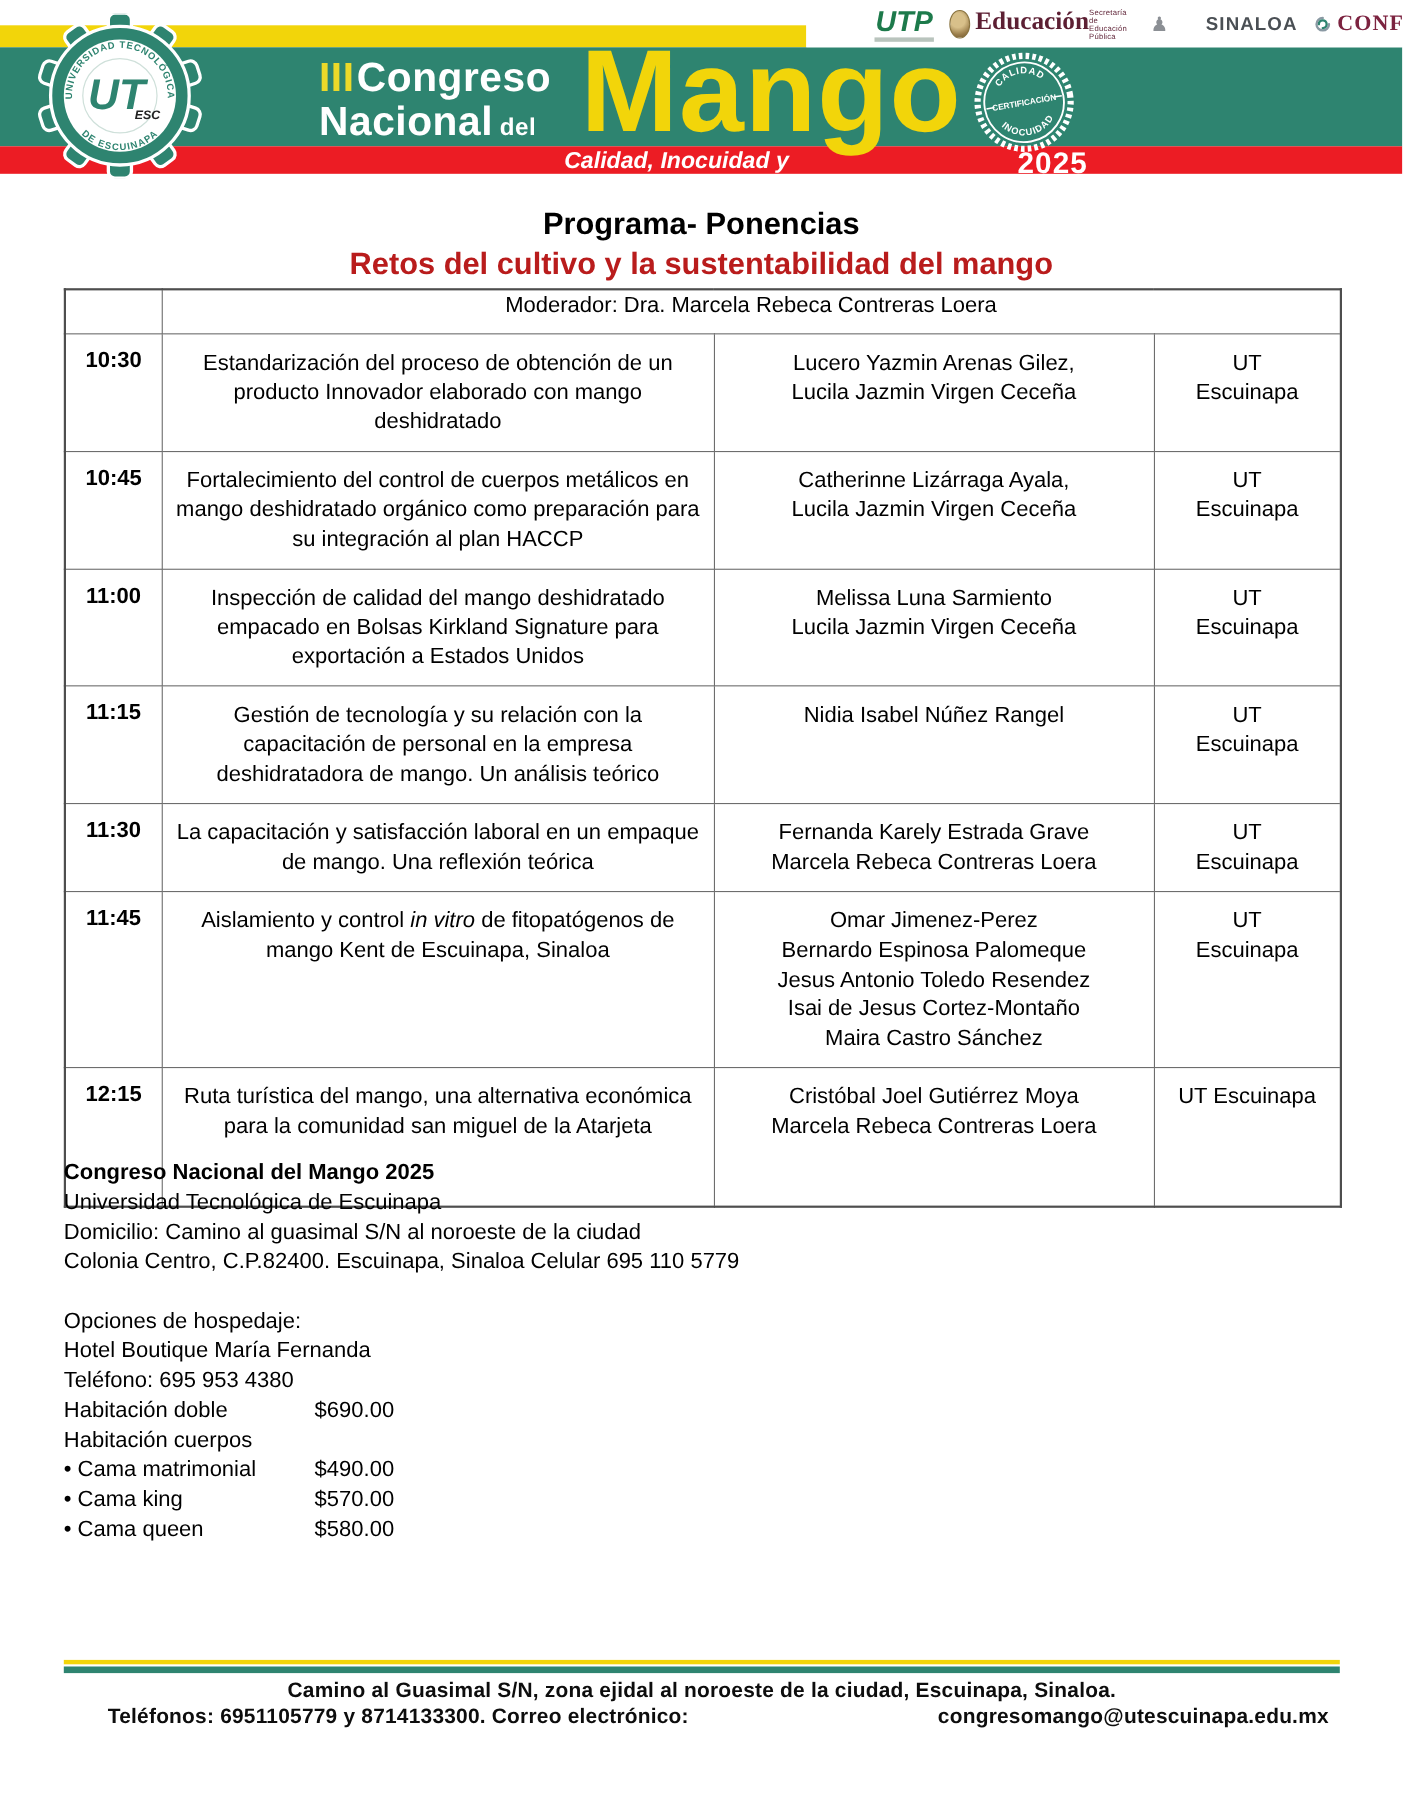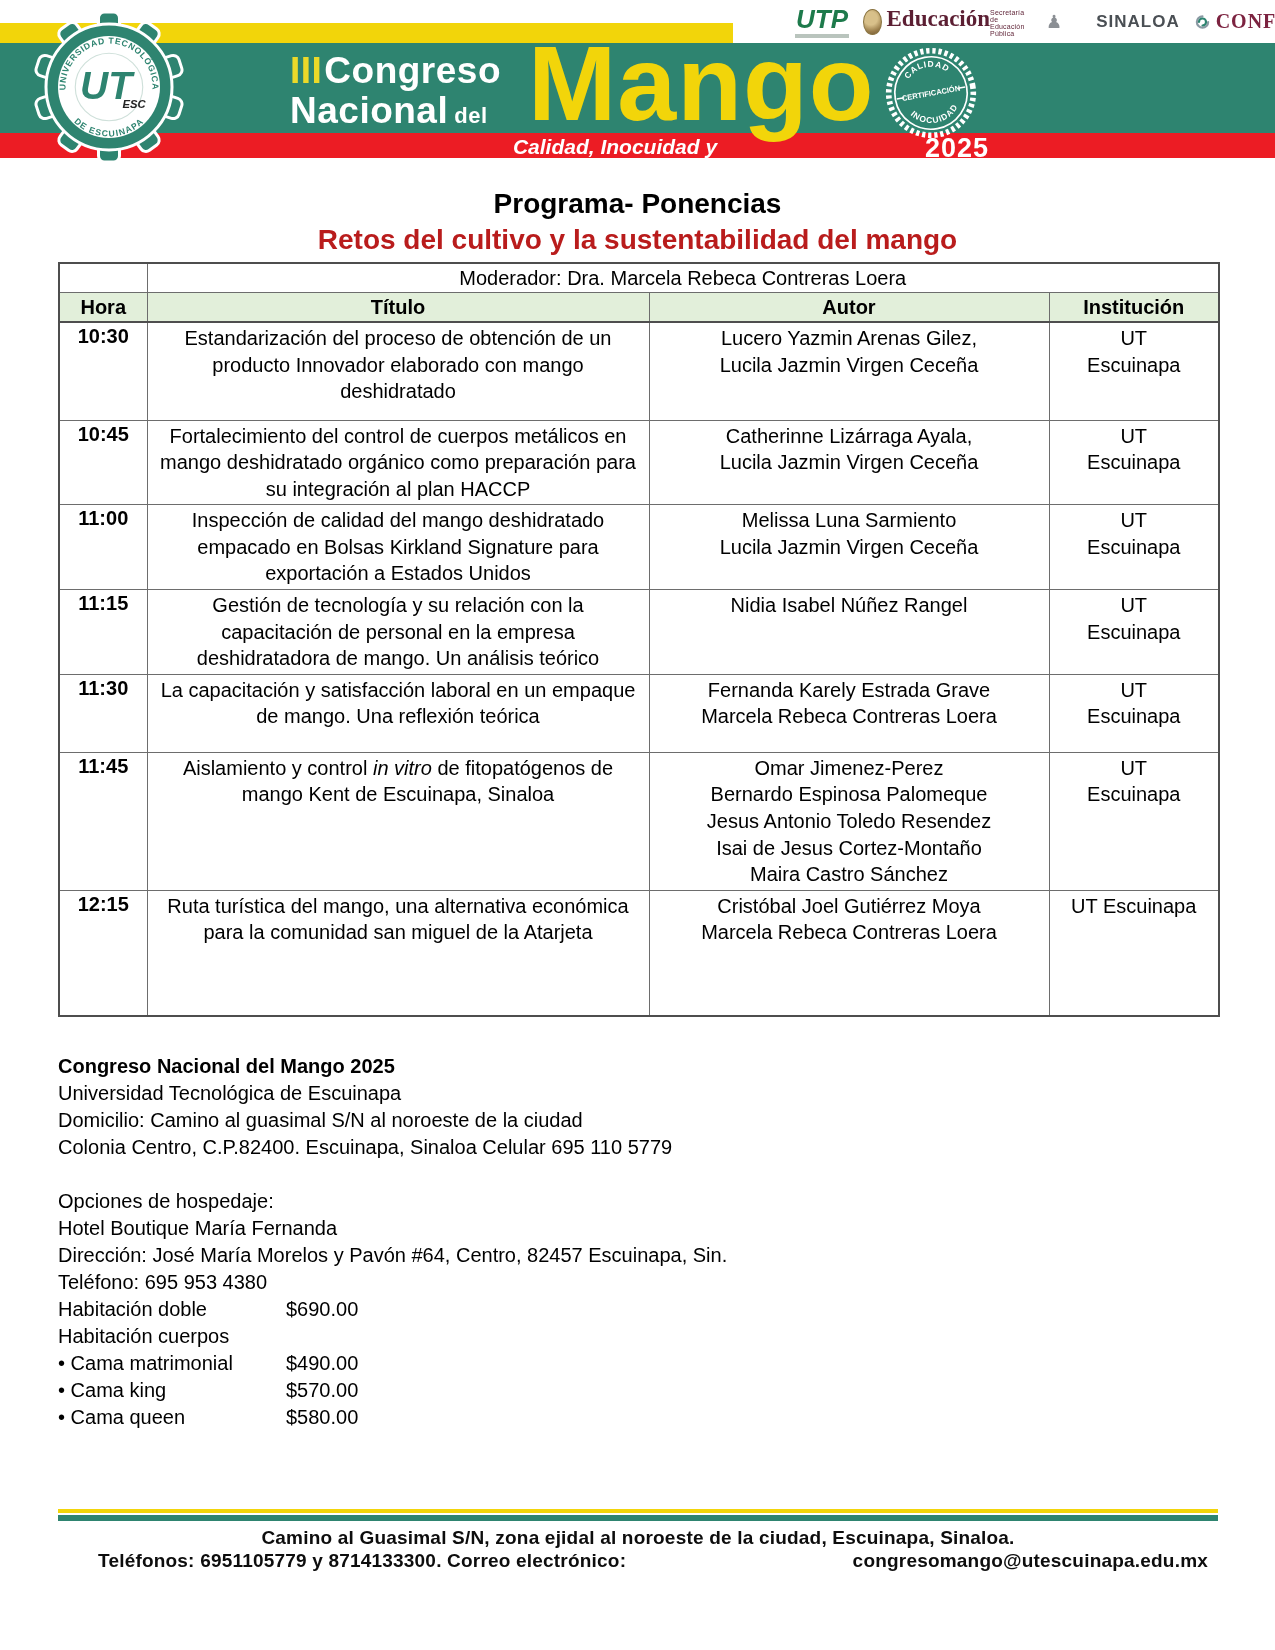--- a/index.html
+++ b/index.html
@@ -47,21 +47,21 @@
 
   
   .page-title{position:absolute;top:188px;left:0;width:1275px;text-align:center;
     font-size:28px;font-weight:bold;color:#000;}
   .page-subtitle{position:absolute;top:224px;left:0;width:1275px;text-align:center;
     font-size:28px;font-weight:bold;color:#b91c1c;}
 
   
   .table-wrap{position:absolute;top:262px;left:58px;width:1160px;}
   table{border-collapse:collapse;width:1160px;table-layout:fixed;font-size:20px;color:#000;}
-  td,th{border:1px solid #6d6d6d;vertical-align:top;padding:2px 7px;box-sizing:border-box;}
+  td,th{border:1px solid #6d6d6d;vertical-align:top;padding:13px 7px;box-sizing:border-box;}
   table{border:2px solid #4e4e4e;}
   .mod-row td{height:28px;text-align:center;font-size:20px;padding-top:3px;}
   .hdr-row th{background:var(--header-bg);font-weight:bold;font-size:20px;height:28px;
     text-align:center;padding-top:3px;border-bottom:2px solid #4e4e4e;}
   .c-hora{text-align:center;font-weight:bold;}
   .c-title,.c-autor,.c-inst{text-align:center;line-height:1.33;}
 
   
   .info{position:absolute;top:1053px;left:58px;width:900px;font-size:20px;line-height:27px;color:#000;}
   .info .b{font-weight:bold;}
@@ -189,26 +189,20 @@
           <col style="width:88px">
           <col style="width:502px">
           <col style="width:400px">
           <col style="width:170px">
         </colgroup>
       <thead>
         <tr class="mod-row">
           <td></td>
           <td colspan="3">Moderador: Dra. Marcela Rebeca Contreras Loera</td>
         </tr>
-        <tr class="hdr-row">
-          <th>Hora</th>
-          <th>Título</th>
-          <th>Autor</th>
-          <th>Institución</th>
-        </tr>
       </thead>
       <tbody>
           <tr>
             <td class="c-hora" style="height: 98px;">10:30</td>
             <td class="c-title"><span>Estandarización del proceso de obtención de un producto Innovador elaborado con mango deshidratado</span></td>
             <td class="c-autor">
               <div>Lucero Yazmin Arenas Gilez,</div>
               <div>Lucila Jazmin Virgen Ceceña</div>
             </td>
             <td class="c-inst">
@@ -296,21 +290,20 @@
   <div class="info">
     <div class="b">Congreso Nacional del Mango 2025</div>
     <div>
         <div>Universidad Tecnológica de Escuinapa</div>
         <div>Domicilio: Camino al guasimal S/N al noroeste de la ciudad</div>
         <div>Colonia Centro, C.P.82400. Escuinapa, Sinaloa Celular 695 110 5779</div>
       </div>
     <div class="gap"></div>
     <div>Opciones de hospedaje:</div>
     <div>Hotel Boutique María Fernanda</div>
-    <div>Dirección: José María Morelos y Pavón #64, Centro, 82457 Escuinapa, Sin.</div>
     <div>Teléfono: 695 953 4380</div>
     <div>
         <div class="rate">
           <span class="rl">Habitación doble</span>
           <span class="rp">$690.00</span>
         </div>
         <div class="rate">
           <span class="rl">Habitación cuerpos</span>
           <span class="rp"></span>
         </div>

